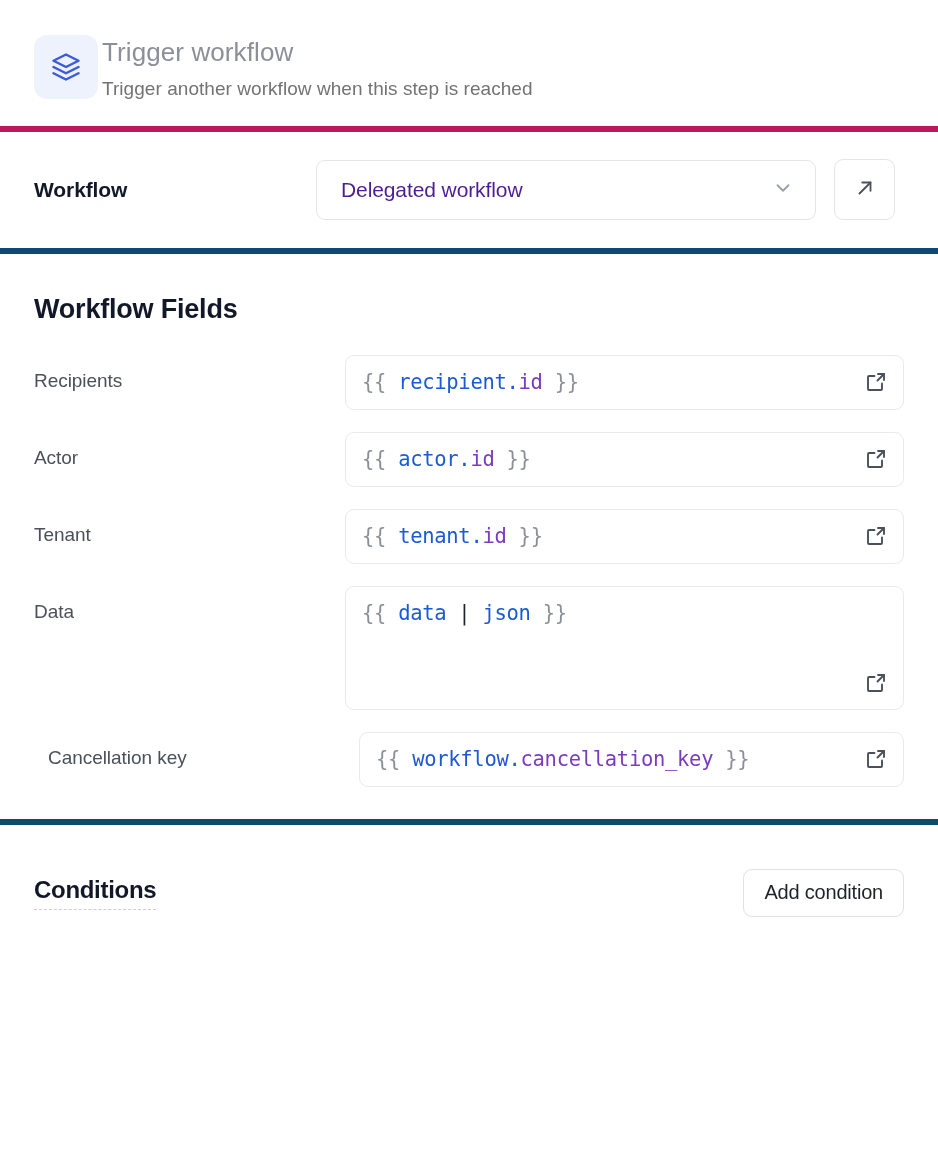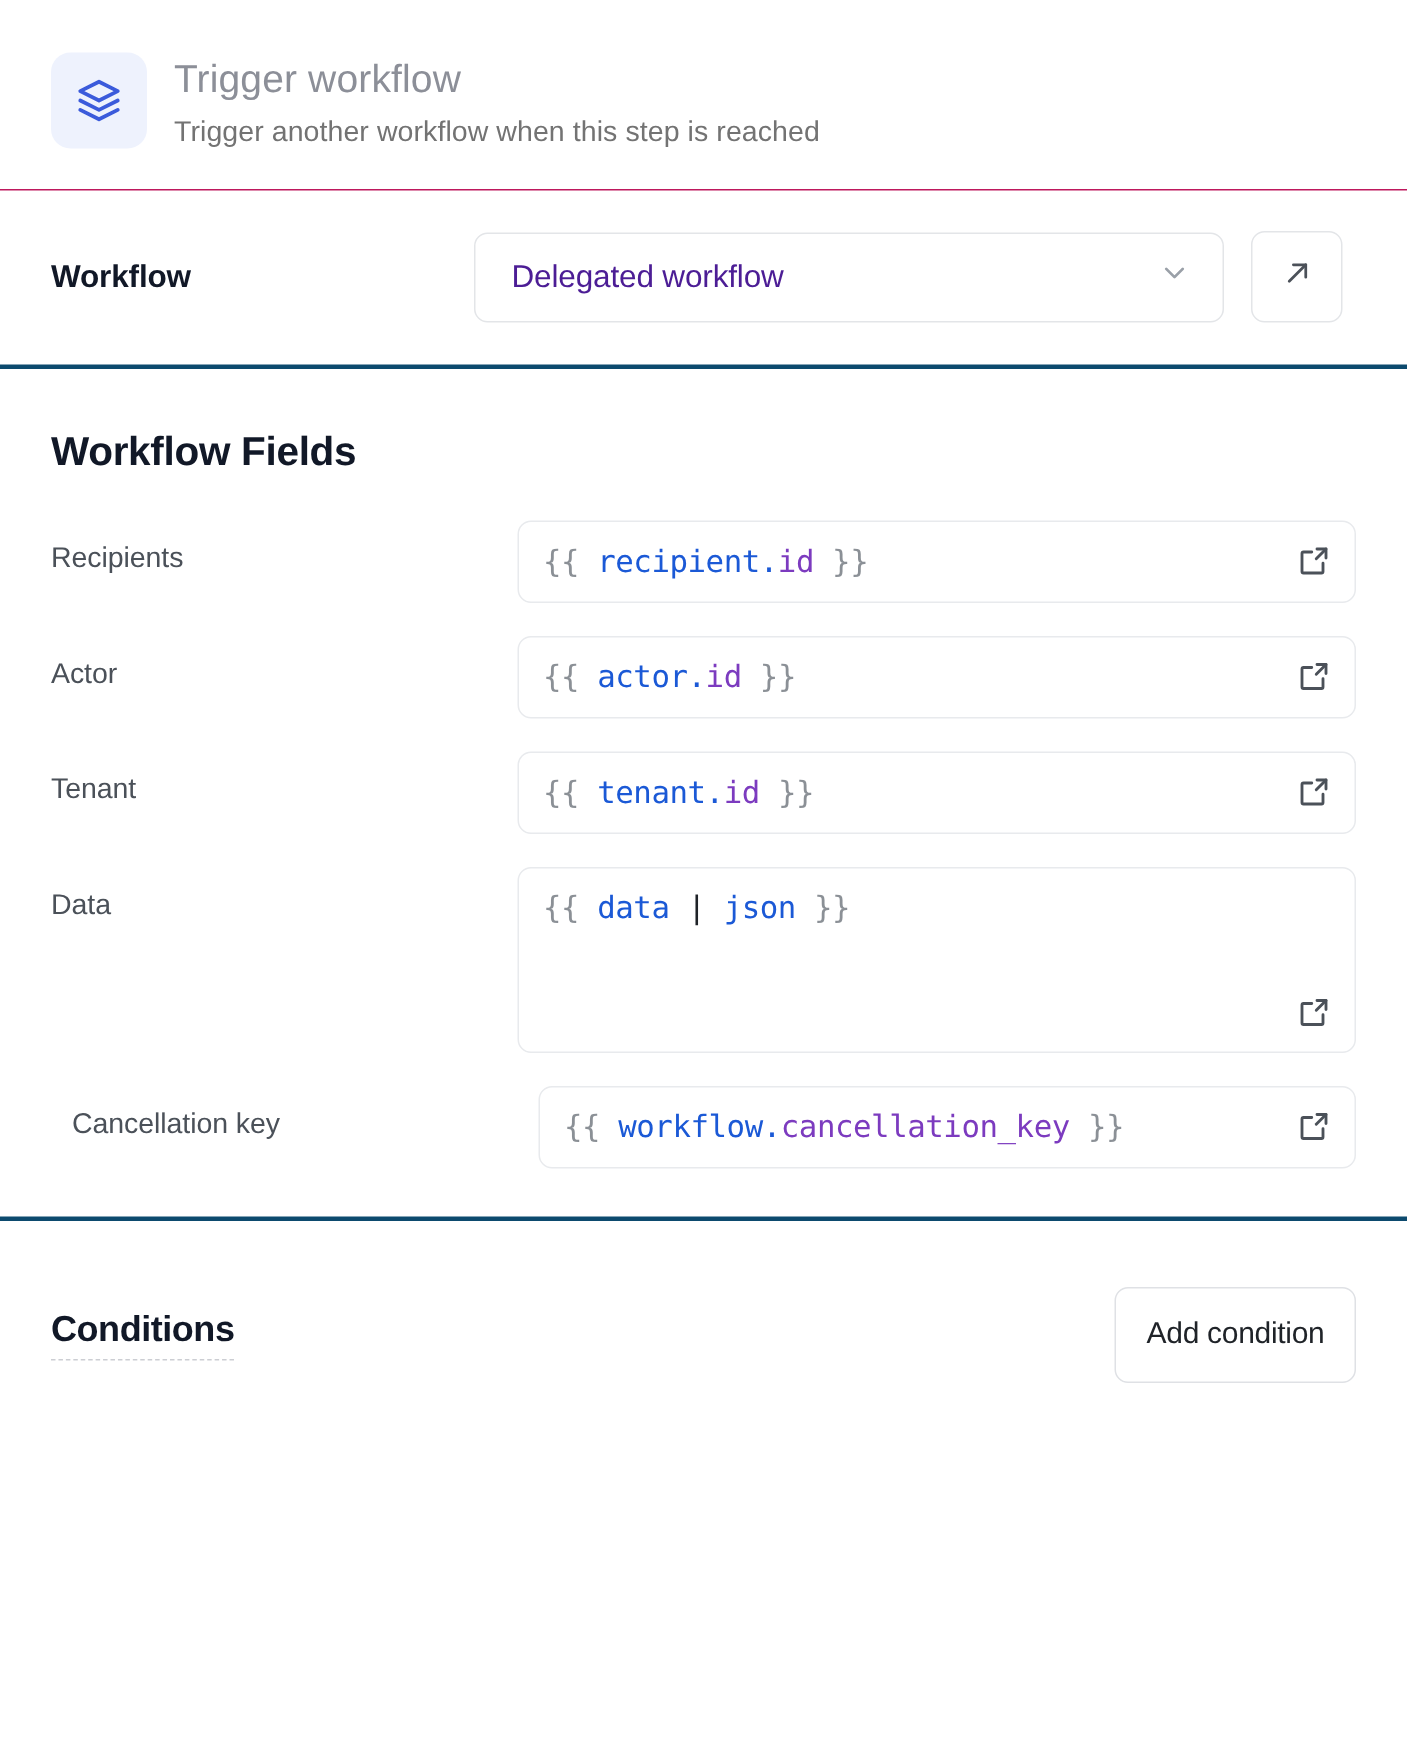--- a/index.html
+++ b/index.html
@@ -23,23 +23,23 @@
     height: 1164px;
     display: flex;
     flex-direction: column;
     background: #ffffff;
   }
 
   
   .step-header {
     display: flex;
     align-items: flex-start;
-    gap: 18px;
+    gap: 4px;
     padding: 32px 34px 26px 34px;
-    border-bottom: 1px solid #be185d;
+    border-bottom: 6px solid #be185d;
   }
   .step-icon-badge {
     width: 64px;
     height: 64px;
     min-width: 64px;
     border-radius: 13px;
     background: #eef2fd;
     display: flex;
     align-items: center;
     justify-content: center;
@@ -63,21 +63,21 @@
     font-size: 19px;
     line-height: 1.15;
     font-weight: 400;
     color: #737373;
     letter-spacing: 0.05px;
   }
 
   
   .section {
     padding: 26px 34px 26px 34px;
-    border-bottom: 3px solid #0c4a6e;
+    border-bottom: 6px solid #0c4a6e;
   }
 
   
   .workflow-row {
     display: flex;
     align-items: center;
     padding: 0;
     min-height: 64px;
   }
   .row-label {
@@ -205,21 +205,21 @@
     border-bottom: 1px dashed #ccced3;
     padding-bottom: 5px;
     cursor: help;
     display: inline-block;
   }
   .btn-secondary {
     border: 1px solid #dfe1e5;
     border-radius: 9px;
     background: #ffffff;
     padding: 0 20px;
-    height: 64px;
+    height: 48px;
     font-size: 20px;
     color: #1f2328;
     letter-spacing: -0.2px;
     font-family: "Liberation Sans", sans-serif;
     cursor: pointer;
     display: flex;
     align-items: center;
   }
 </style>
 </head>

